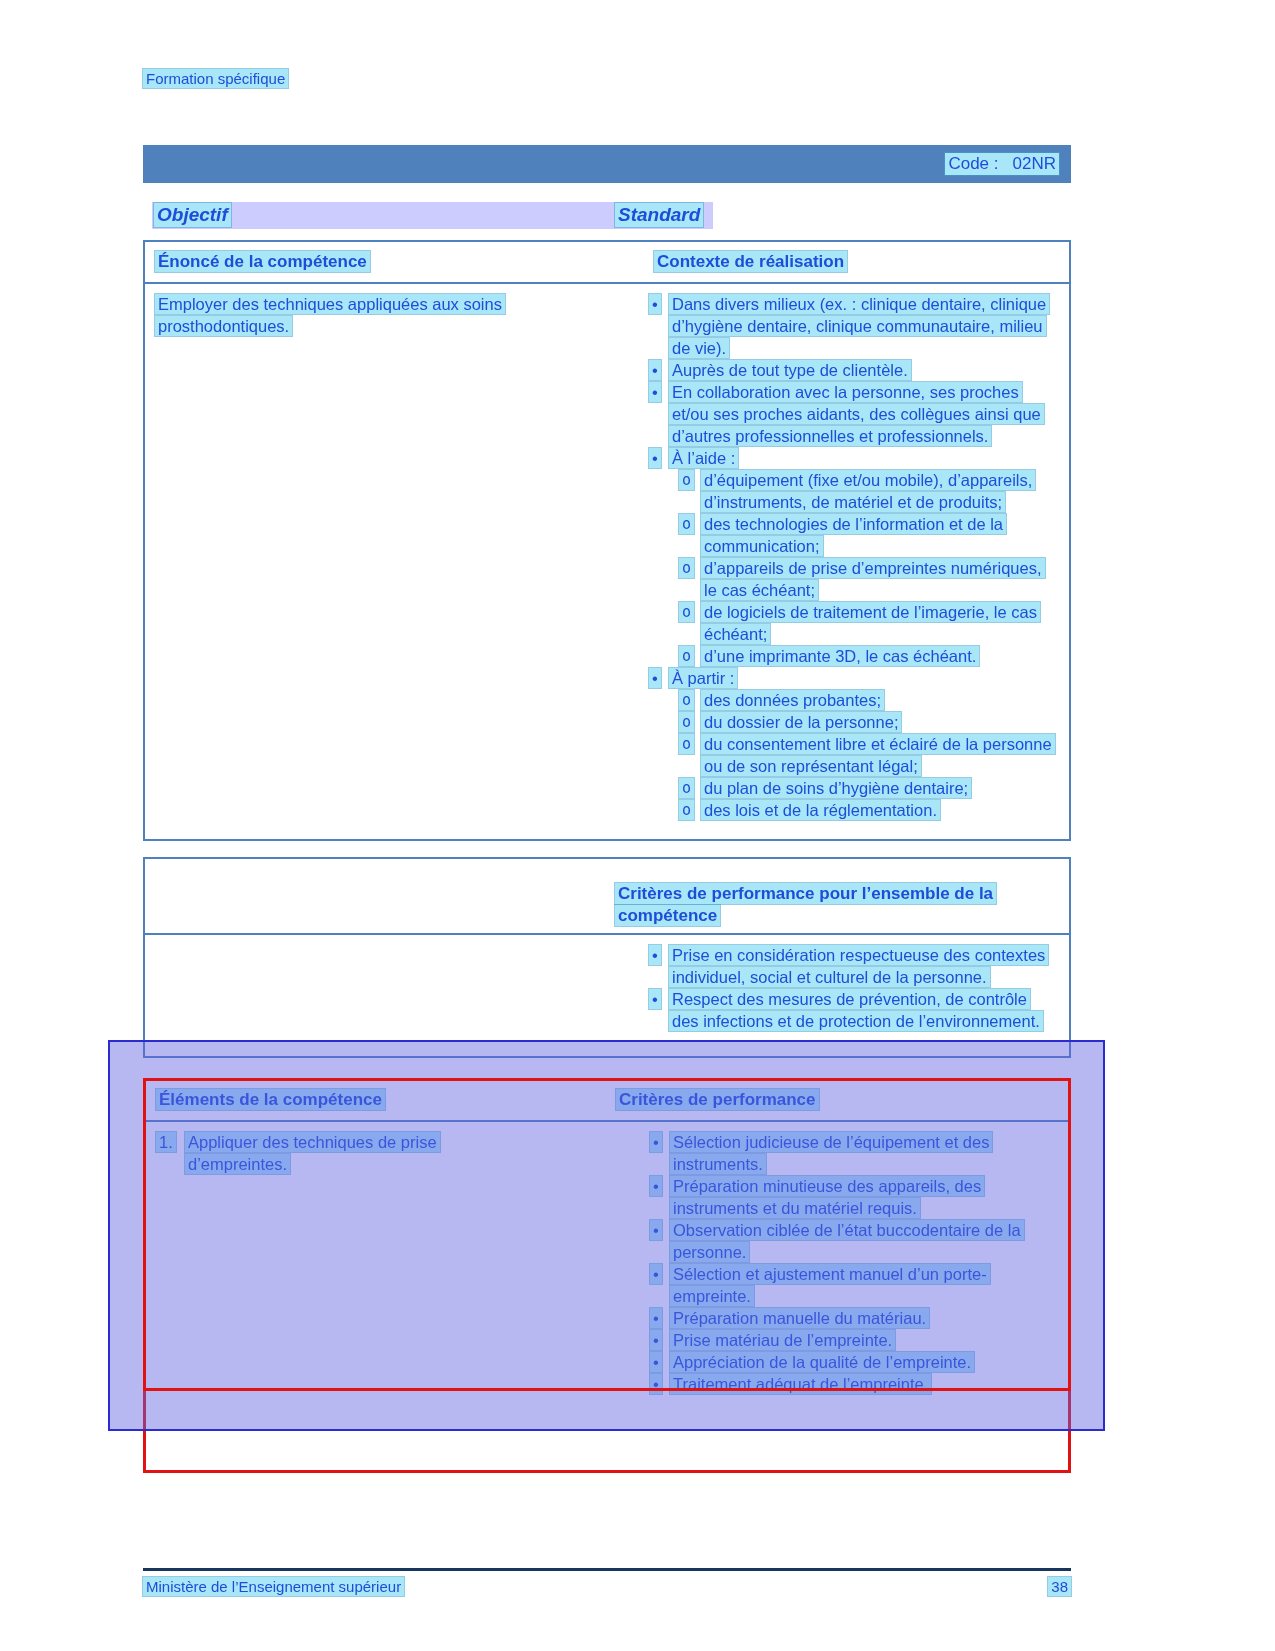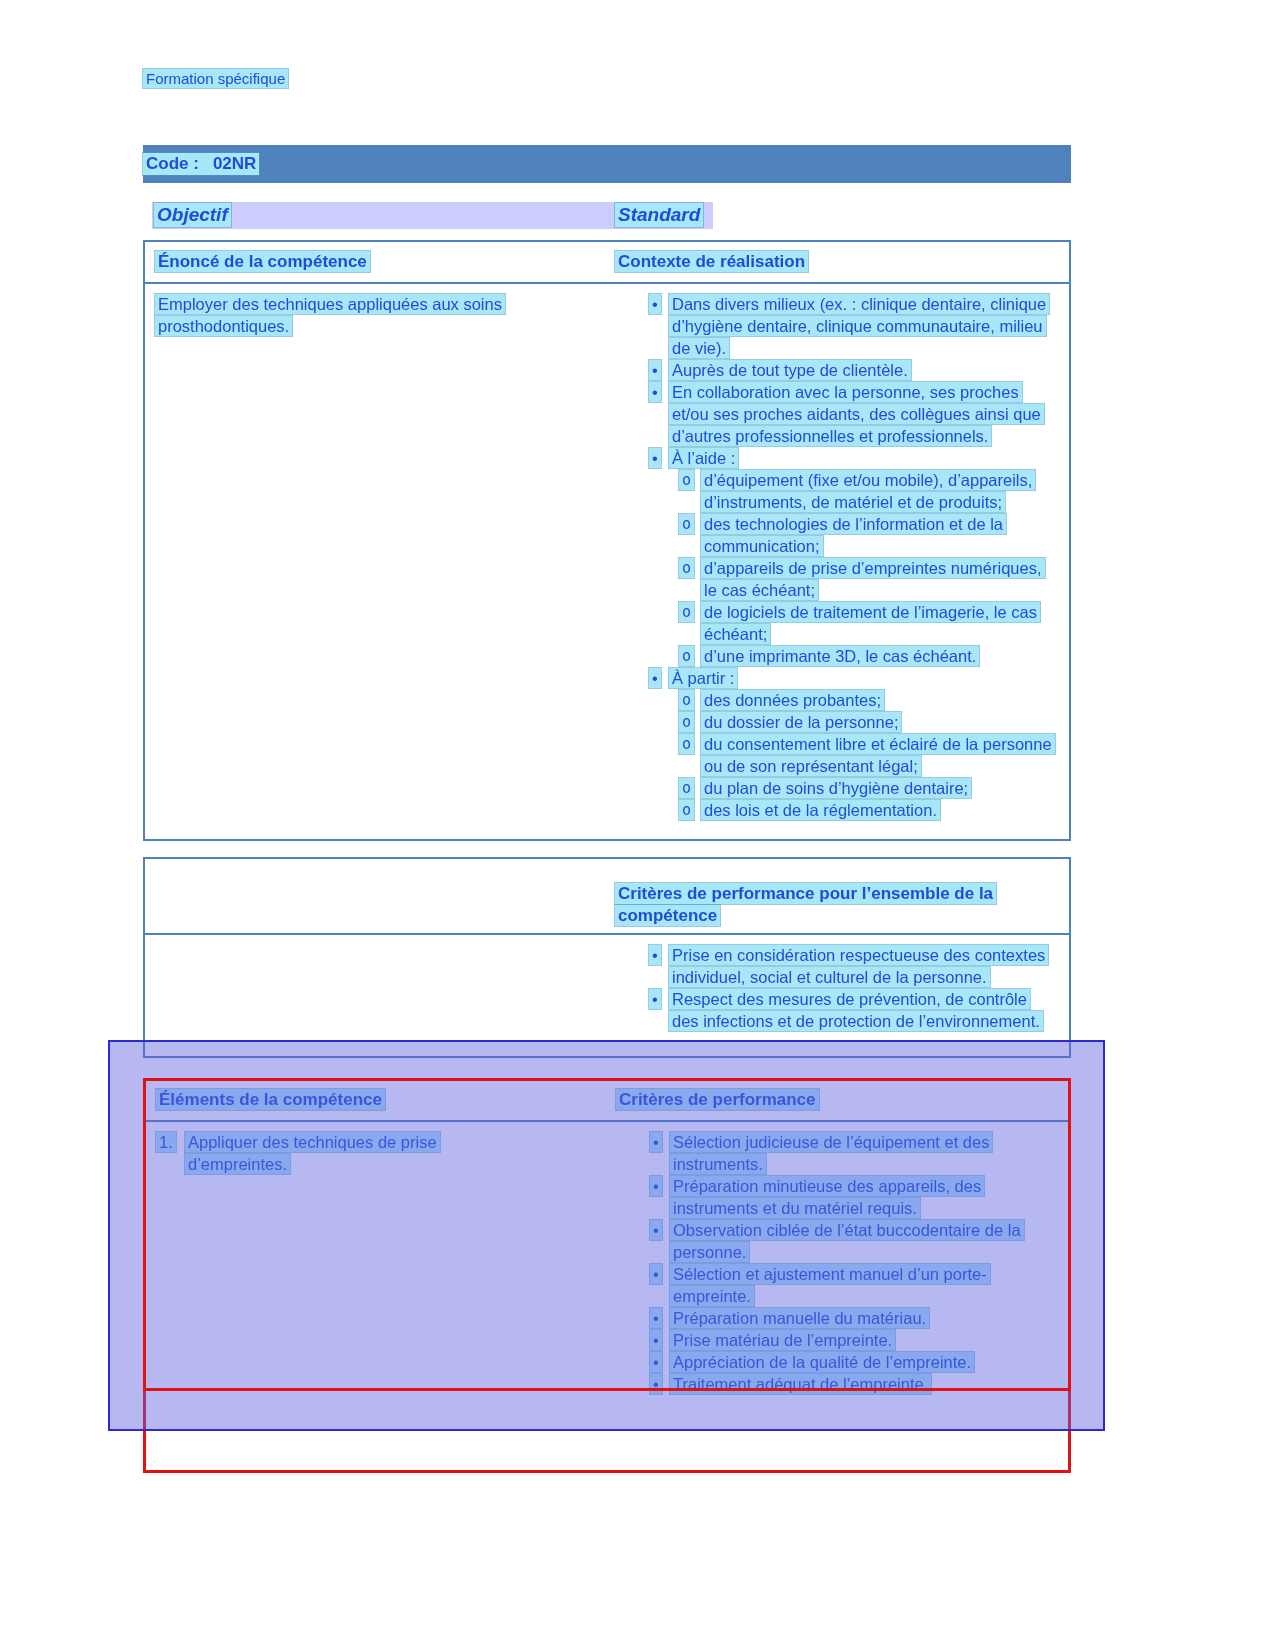--- a/index.html
+++ b/index.html
@@ -13,42 +13,42 @@
     box-shadow:0 0 0 1px rgba(64,160,205,0.55);
     padding:1px 3px;
     -webkit-box-decoration-break:clone; box-decoration-break:clone;
   }
   .b { font-weight:bold; }
 
   .note { position:absolute; left:143px; top:70px; font-size:15px; }
 
   .banner {
     position:absolute; left:143px; top:145px; width:928px; height:38px;
-    background:#4f81bd; display:flex; align-items:center; justify-content:flex-start;
-    padding-right:12px; font-size:17px;font-weight:bold;
+    background:#4f81bd; display:flex; align-items:center; justify-content:flex-end;
+    padding-right:12px; font-size:17px;
   }
   .banner .sp { display:inline-block; width:14px; }
 
   .band {
     position:absolute; left:152px; top:202px; width:561px; height:27px;
     background:#ccccff; font-size:19px; font-weight:bold; font-style:italic;
   }
   .band .objectif { position:absolute; left:2px; top:1px; }
   .band .standard { position:absolute; left:463px; top:1px; }
 
   .tbl {
     position:absolute; left:143px; width:928px; background:#ffffff;
     border:2px solid #4f81bd; font-size:16.5px; line-height:22px;
   }
   #t1 { top:240px; min-height:601px; }
   #t2 { top:857px; min-height:201px; }
   #t3 { top:1078px; height:395px; border:3px solid #e01212; overflow:hidden; }
 
   .thead { display:flex; border-bottom:2px solid #4f81bd; align-items:flex-start; font-size:17px; }
-  #t1 .thead { height:42px; padding-top:9px; }
+  #t1 .thead { height:42px; padding-top:9px;gap:39px; }
   #t2 .thead { min-height:64px; padding-top:24px; padding-bottom:6px; }
   #t3 .thead { height:41px; padding-top:8px; }
   .c1 { width:468px; flex:0 0 468px; padding-left:10px; padding-right:16px; }
   .c2 { flex:1; padding-left:2px; padding-right:16px; }
 
   .tbody { display:flex;gap:28px; }
   .tbody .c1 { padding-top:9px; }
   .tbody .c2 { padding-top:9px; }
 
   ul.blist { list-style:none; }
@@ -241,14 +241,18 @@
               <div class="tx"><span class="hl">Traitement adéquat de l’empreinte.</span></div>
             </li>
         </ul>
       </div>
     </div>
   </div>
 
   <div class="selection-overlay"></div>
   <div class="selection-outline"></div>
 
+  <div class="footer">
+    <span class="hl">Ministère de l’Enseignement supérieur</span>
+    <span class="hl">38</span>
+  </div>
 
 </div>
 
 </body></html>

